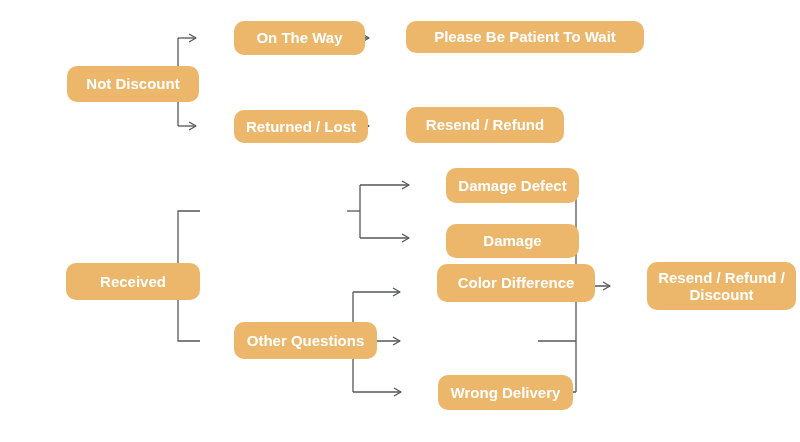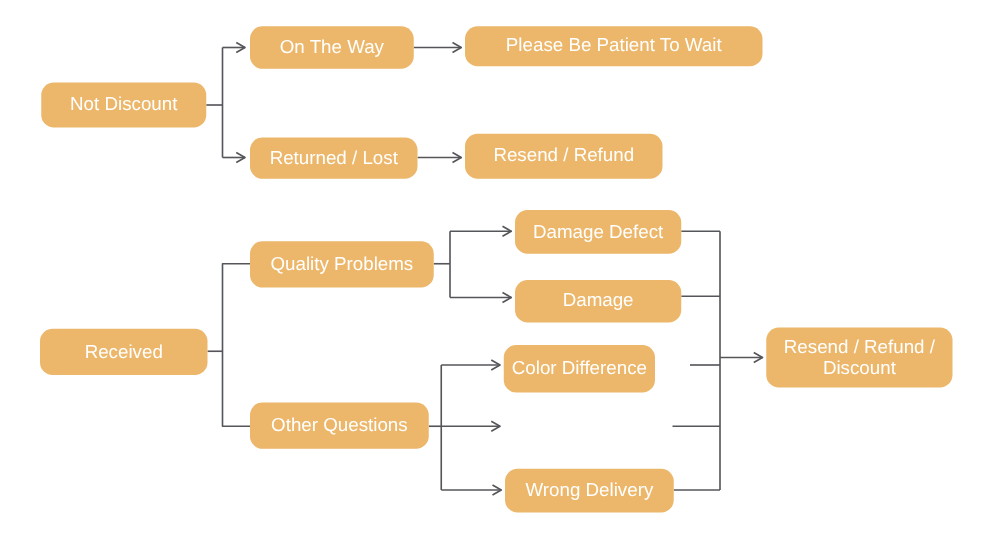--- a/index.html
+++ b/index.html
@@ -24,25 +24,26 @@
     stroke-linejoin:round;
     stroke-linecap:butt;
   }
   .node{
     position:absolute;
     display:flex;align-items:center;justify-content:center;
     background:var(--node-fill);
     color:var(--node-text);
     border-radius:10px;
     font-size:15px;
-    font-weight:400;
+    font-weight:700;
     text-align:center;
     line-height:1.15;
     padding:0 6px;
     box-sizing:border-box;
+    margin-left:34px;
   }
 </style>
 </head>
 <body>
 
 <div class="canvas">
 
   <svg class="edges" viewBox="0 0 800 442" xmlns="http://www.w3.org/2000/svg" aria-hidden="true">
     <defs>
       <marker id="chev" markerWidth="12" markerHeight="12" refX="9" refY="5" orient="auto" markerUnits="userSpaceOnUse">
@@ -101,28 +102,27 @@
   <div class="node" style="left:200px;top:21px;width:131px;height:34px">On The Way</div>
 
   <div class="node" style="left:372px;top:21px;width:238px;height:32px">Please Be Patient To Wait</div>
 
   <div class="node" style="left:200px;top:110px;width:134px;height:33px">Returned / Lost</div>
 
   <div class="node" style="left:372px;top:107px;width:158px;height:36px">Resend / Refund</div>
 
   <div class="node" style="left:32px;top:263px;width:134px;height:37px">Received</div>
 
-  <div class="node" style="left:200px;top:193px;width:147px;height:37px">Quality Problems</div>
 
   <div class="node" style="left:200px;top:322px;width:143px;height:37px">Other Questions</div>
 
   <div class="node" style="left:412px;top:168px;width:133px;height:35px">Damage Defect</div>
 
   <div class="node" style="left:412px;top:224px;width:133px;height:34px">Damage</div>
 
-  <div class="node" style="left:403px;top:276px;width:121px;height:38px">Color Difference</div>
+  <div class="node" style="left:403px;top:264px;width:158px;height:38px">Color Difference</div>
 
 
   <div class="node" style="left:404px;top:375px;width:135px;height:35px">Wrong Delivery</div>
 
   <div class="node" style="left:613px;top:262px;width:149px;height:48px">Resend / Refund / Discount</div>
 
 </div>
 
 </body></html>

